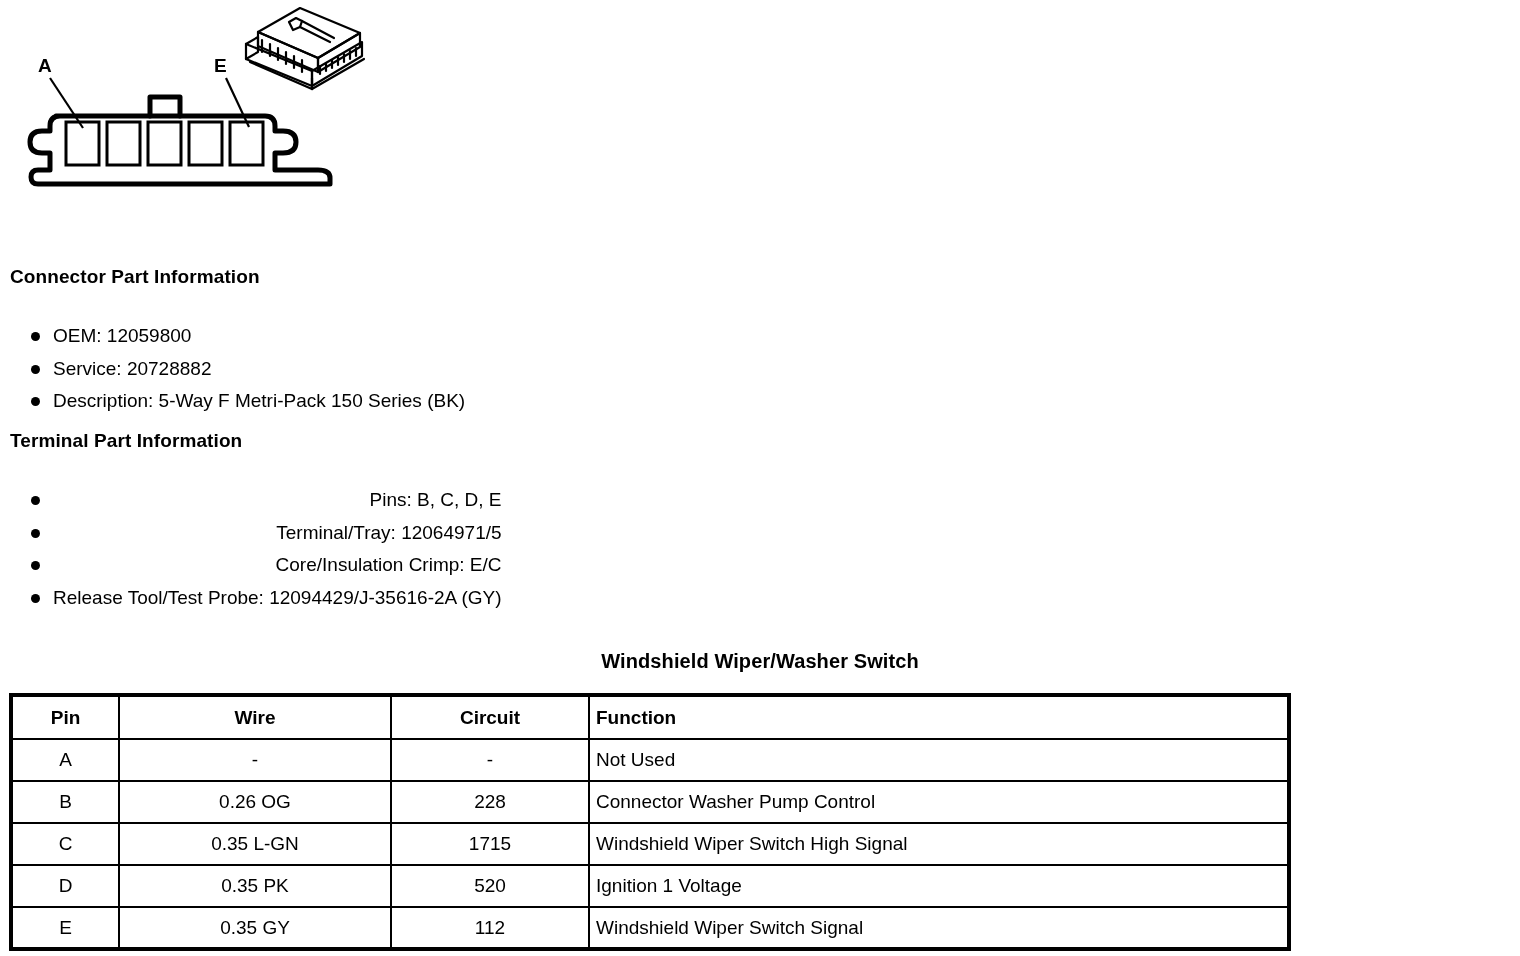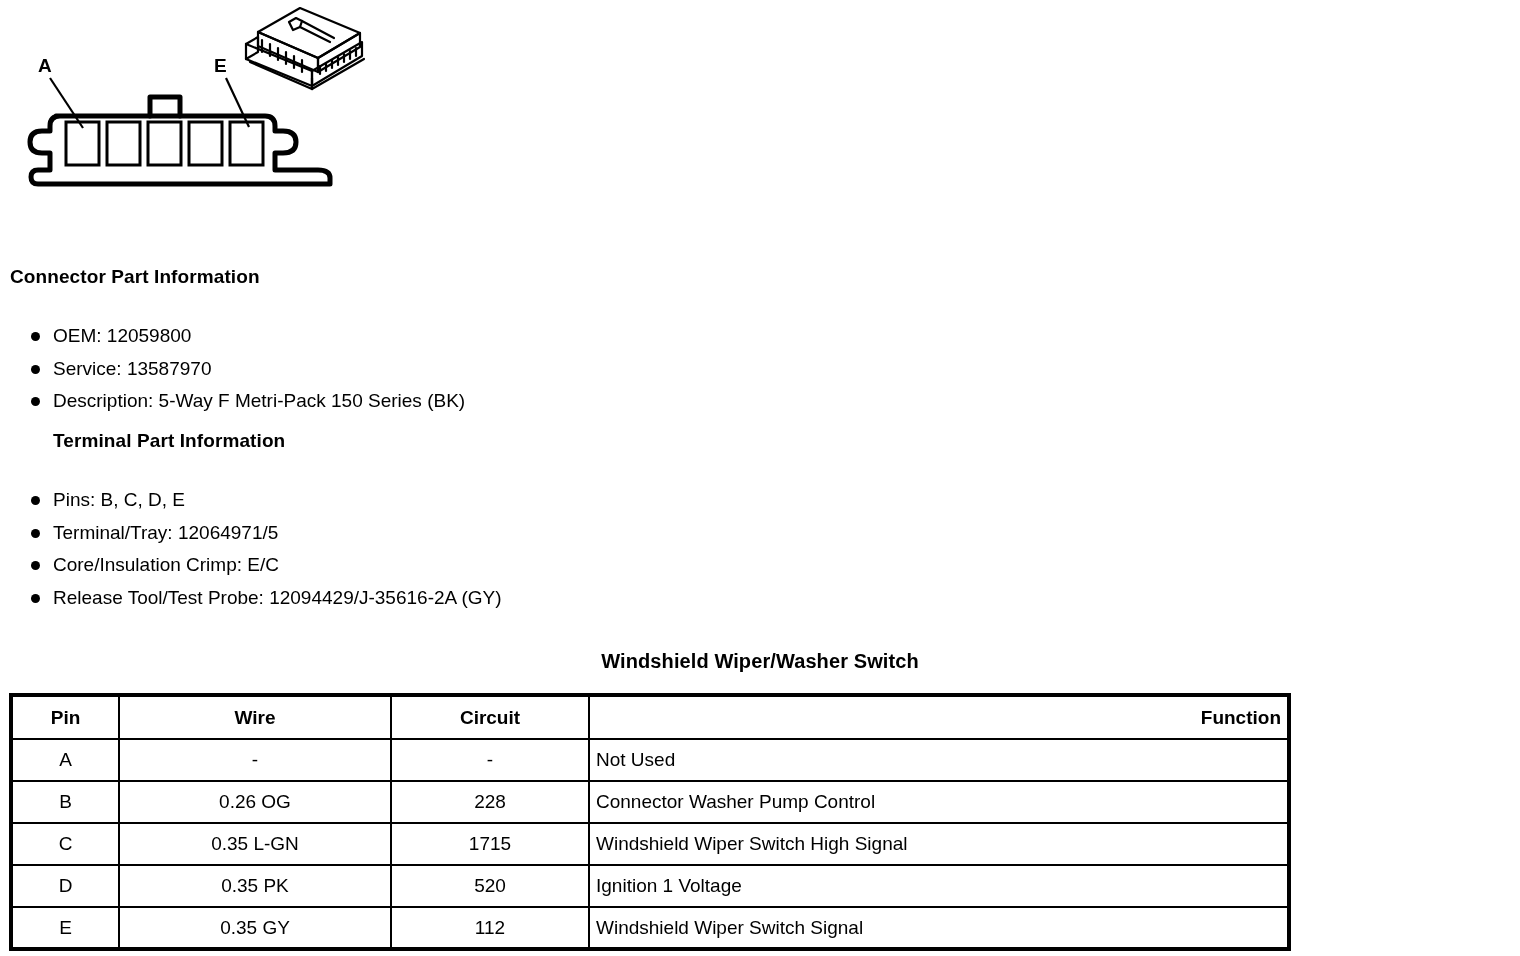--- a/index.html
+++ b/index.html
@@ -26,30 +26,30 @@
   
   .section-heading {
     font-size: 19px;
     font-weight: bold;
     letter-spacing: 0.1px;
     position: absolute;
     left: 10px;
     white-space: nowrap;
   }
   #connector-part-heading { top: 266px; }
-  #terminal-part-heading  { top: 430px; margin-left: 43px; }
+  #terminal-part-heading  { top: 430px; }
 
   .bullet-list {
     position: absolute;
     left: 0;
     margin: 0; padding: 0;
     list-style: none;
   }
   #connector-part-list { top: 320px; }
-  #terminal-part-list  { top: 484px; }
+  #terminal-part-list  { top: 484px; text-align: right; }
 
   .bullet-item {
     position: relative;
     padding-left: 53px;
     font-size: 19px;
     line-height: 32.5px;
     white-space: nowrap;
   }
   .bullet-item .bullet-dot {
     position: absolute;
@@ -189,21 +189,21 @@
 
 <div class="section-heading" id="connector-part-heading">Connector Part Information</div>
 
 <ul class="bullet-list" id="connector-part-list">
   <li class="bullet-item">
     <span class="bullet-dot"></span>
     <span>OEM: 12059800</span>
   </li>
   <li class="bullet-item">
     <span class="bullet-dot"></span>
-    <span>Service: 13587970</span>
+    <span>Service: 20728882</span>
   </li>
   <li class="bullet-item">
     <span class="bullet-dot"></span>
     <span>Description: 5-Way F Metri-Pack 150 Series (BK)</span>
   </li>
 </ul>
 
 <div class="section-heading" id="terminal-part-heading">Terminal Part Information</div>
 
 <ul class="bullet-list" id="terminal-part-list">
@@ -227,21 +227,21 @@
 
 <div id="table-title">Windshield Wiper/Washer Switch</div>
 
 <div id="pinout-table-wrap">
   <table id="pinout-table">
     <thead>
       <tr>
         <th class="col-pin">Pin</th>
         <th class="col-wire">Wire</th>
         <th class="col-circuit">Circuit</th>
-        <th class="col-function" style="text-align:right">Function</th>
+        <th class="col-function" style="text-align:left">Function</th>
       </tr>
     </thead>
     <tbody>
       <tr>
         <td class="col-pin">A</td>
         <td class="col-wire">-</td>
         <td class="col-circuit">-</td>
         <td class="col-function">Not Used</td>
       </tr>
       <tr>

